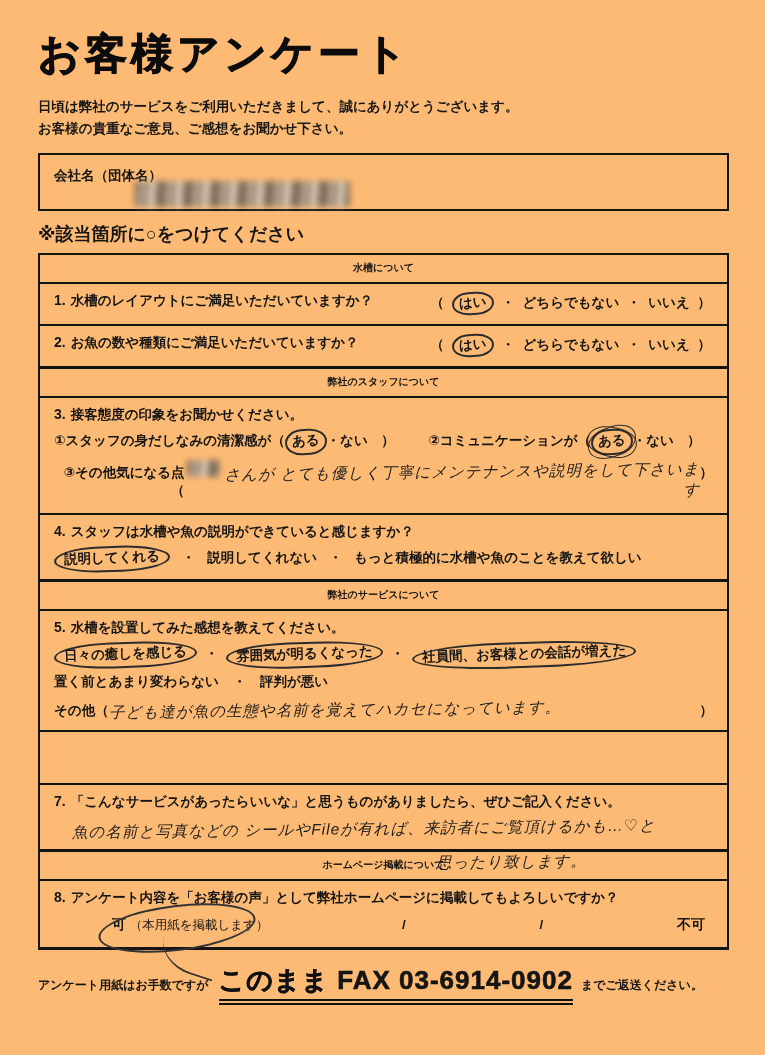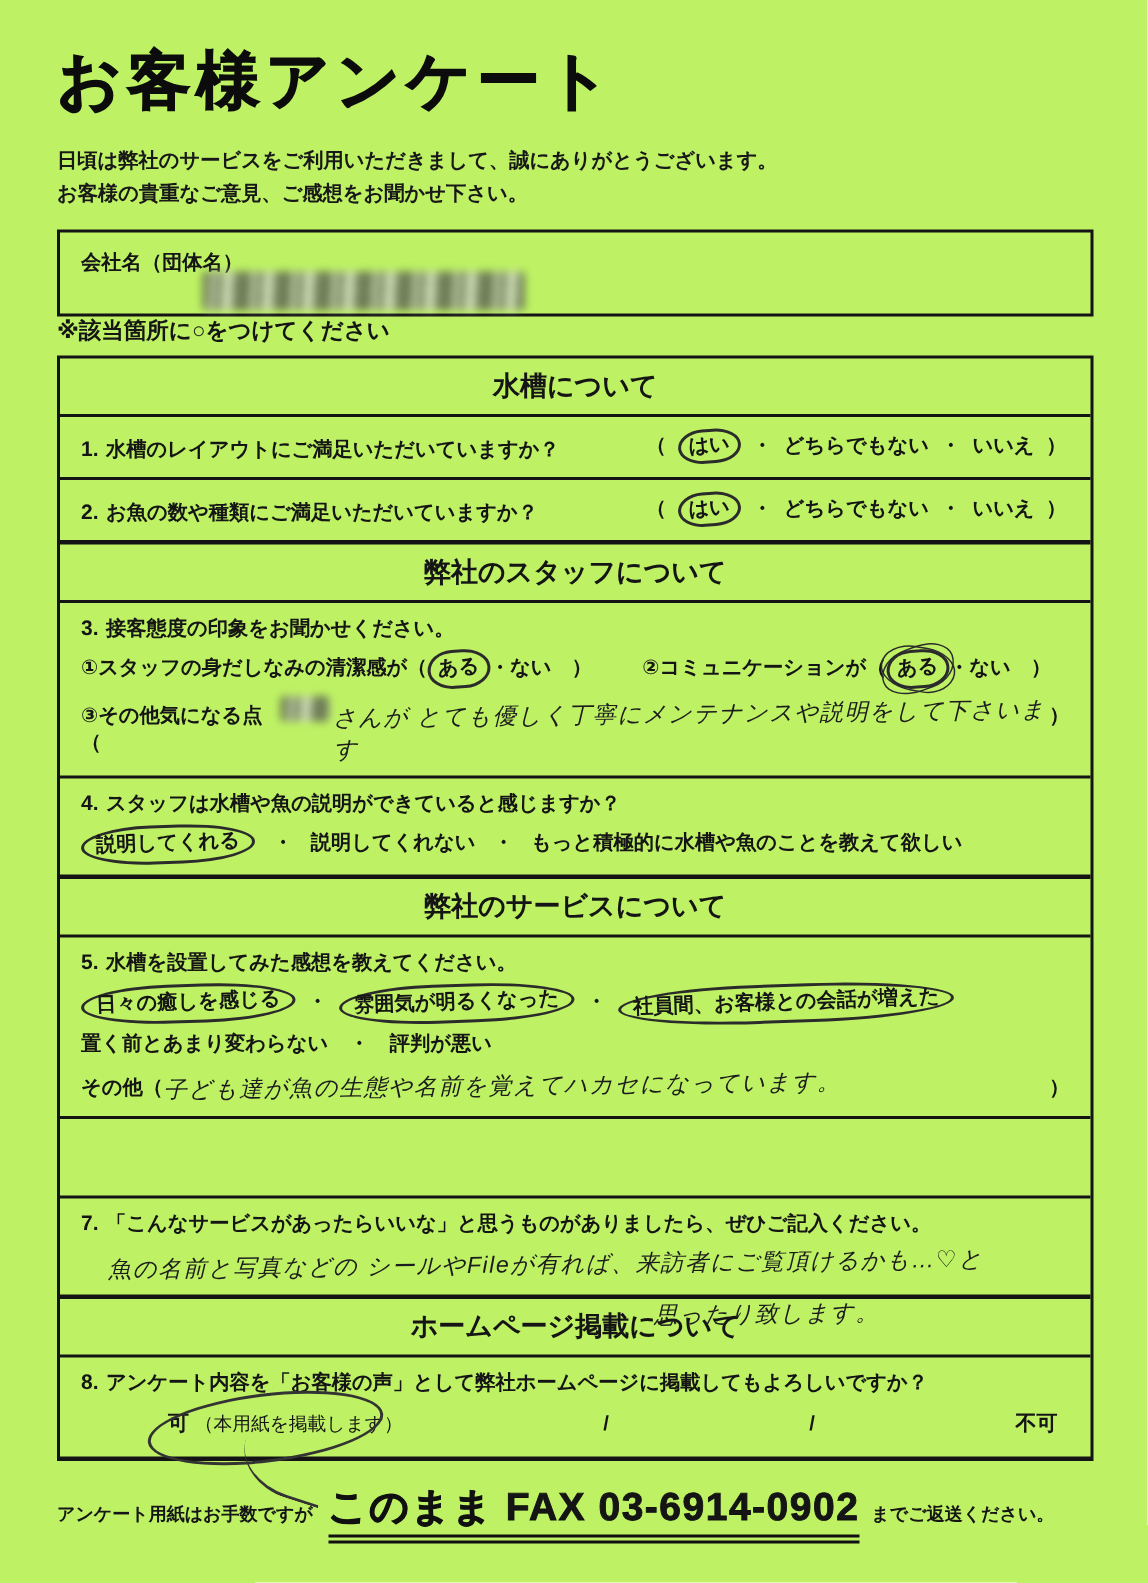--- a/index.html
+++ b/index.html
@@ -2,50 +2,50 @@
 <html><head>
 <meta charset="utf-8">
 <style>
   * { margin:0; padding:0; box-sizing:border-box; }
   html,body { background:#fff; }
   body {
     width:765px; height:1055px;
     font-family:"Liberation Sans","DejaVu Sans",sans-serif;
     color:#151515; overflow:hidden;
   }
-  .page { width:765px; height:1055px; padding:26px 36px 10px 38px; position:relative; background:#bef264; }
+  .page { width:765px; height:1055px; padding:26px 36px 10px 38px; position:relative; background:#fdba74; }
 
   
   .doc-title { font-size:42px; font-weight:900; letter-spacing:4px; color:#0c0c0c;
                -webkit-text-stroke:1px #0c0c0c; margin-bottom:14px; }
   .intro p { font-size:13.5px; font-weight:600; line-height:1.62; color:#181818; }
 
   
   .company-box { margin-top:13px; border:2.5px solid #141414; height:58px; display:flex; }
   .cb-cell { position:relative; padding:11px 0 0 14px; }
   .cb-left { width:55%; }
   .cb-right { width:45%; }
   .cb-label { font-size:13.5px; font-weight:700; }
   .blob { display:inline-block; border-radius:3px; filter:blur(3px); opacity:.72;
           background:repeating-linear-gradient(93deg,#4a4a4a 0 5px,#b5b5b5 5px 9px,#6d6d6d 9px 14px,#cfcfcf 14px 21px,#585858 21px 27px); }
   .blob-company { position:absolute; left:95px; top:26px; width:215px; height:26px; }
   .blob-contact { position:absolute; left:95px; top:26px; width:150px; height:28px; }
 
-  .mark-note { font-size:15px; font-weight:800; }
+  .mark-note { margin-top:11px; font-size:18px; font-weight:800; }
 
   
   .survey { margin-top:7px; border:2.5px solid #141414; border-bottom-width:3px; }
-  .sec-header { text-align:center; font-weight:800; font-size:18px; padding:6px 11px 7px; border-top:3px solid #141414; }
+  .sec-header { text-align:center; font-weight:800; font-size:10px; padding:6px 11px 7px; border-top:3px solid #141414; }
   .sec-header:first-child { border-top:none; }
   .q-row { border-top:2.5px solid #141414; padding:8px 14px 9px; font-size:13.5px; font-weight:600; position:relative; }
   .q-num { font-weight:800; font-size:14px; margin-right:5px; }
-  .q-flex { display:flex; justify-content:space-between; align-items:flex-end; }
+  .q-flex { display:flex; justify-content:space-between; align-items:flex-start; }
   .opts span { margin:0 2px; }
   .subline { margin-top:7px; line-height:1.55; }
-  .flexline { display:flex; align-items:baseline; margin-top:7px; }
+  .flexline { display:flex; align-items:baseline; margin-top:7px;text-align:right; }
 
   
   .circ { display:inline-block; border:2px solid #2b2b2b; border-radius:48% 52% 50% 50% / 62% 58% 60% 58%;
           padding:0 5px 1px; margin:-2px 0; transform:rotate(-4deg); }
   .circ-wide { padding:0 8px 1px; transform:rotate(-2deg); }
   .circ-scribble { position:relative; }
   .circ-scribble::before, .circ-scribble::after {
     content:""; position:absolute; inset:-4px -6px; border:1.8px solid #2b2b2b;
     border-radius:50% 50% 46% 54% / 60% 55% 62% 55%; pointer-events:none; }
   .circ-scribble::before { transform:rotate(14deg); }

